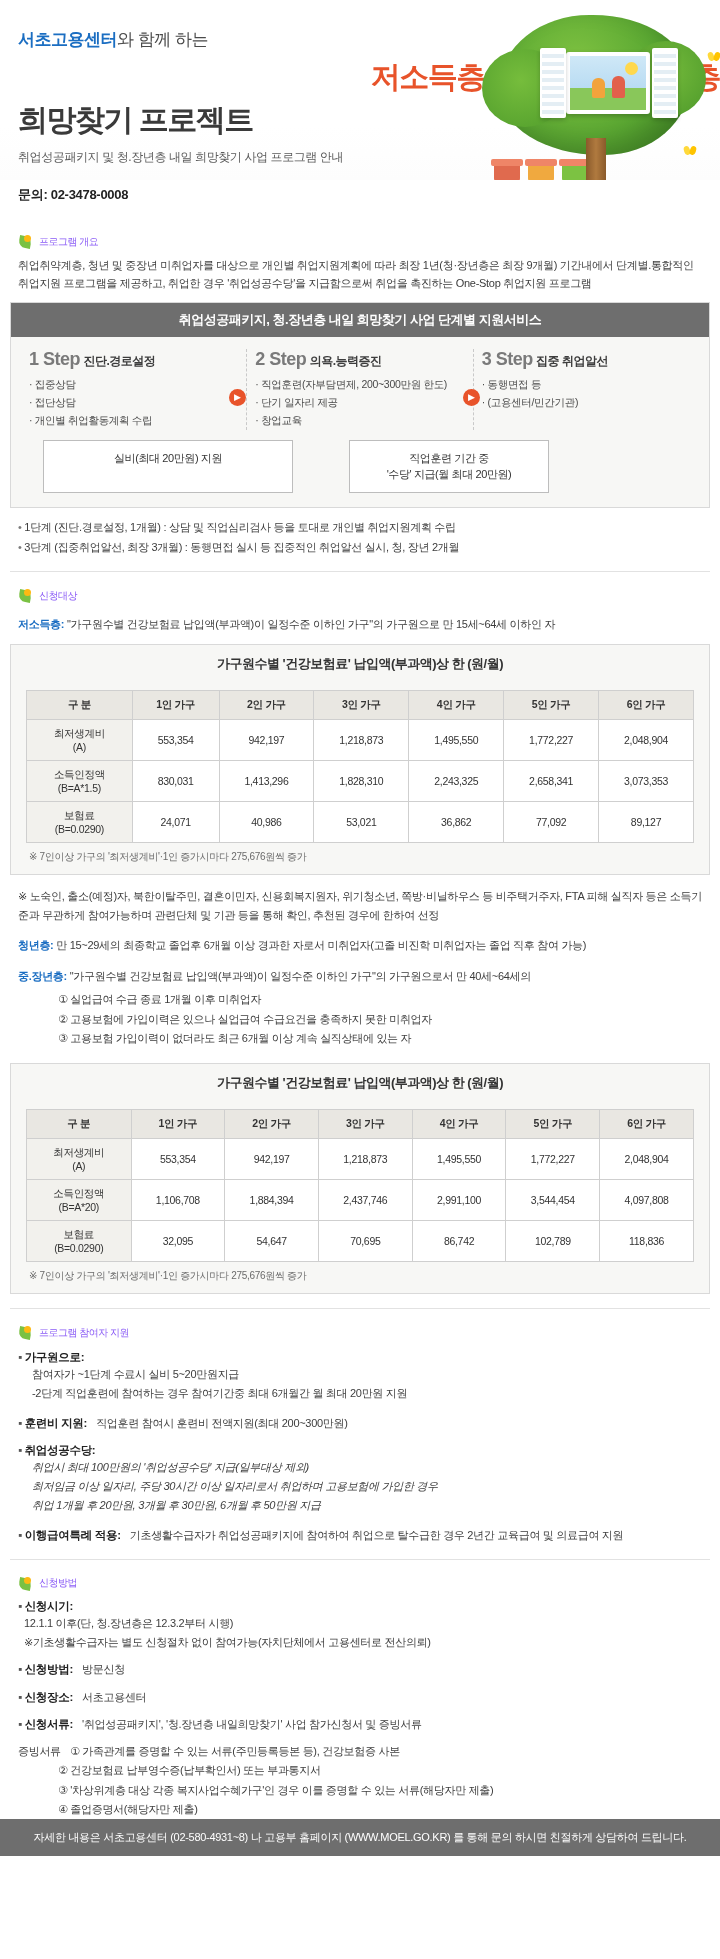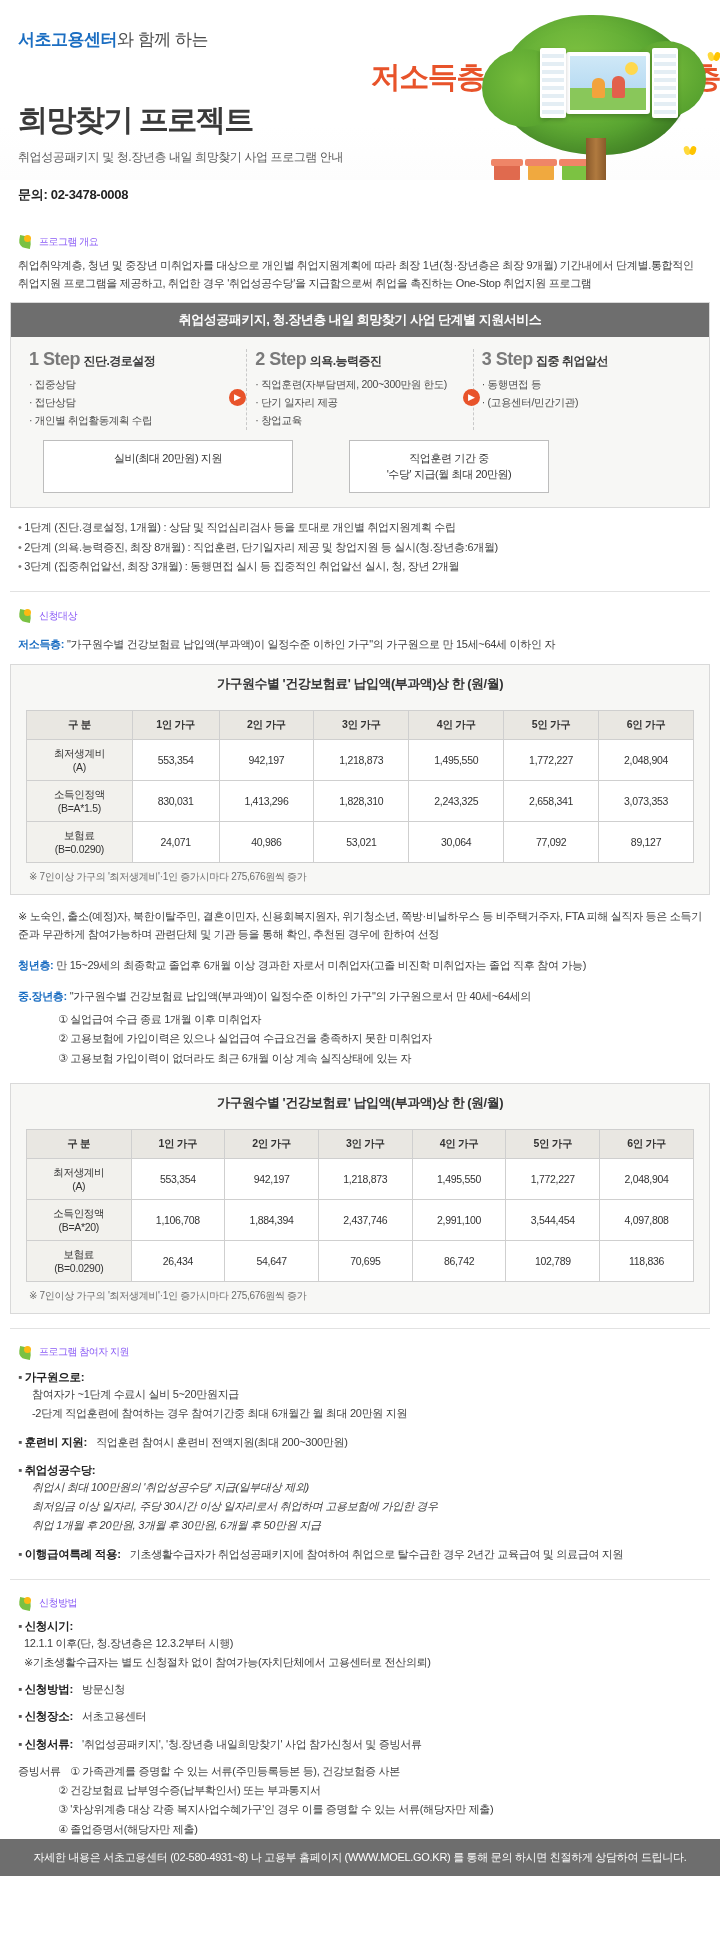--- a/index.html
+++ b/index.html
@@ -271,21 +271,20 @@
     </div>
     <div class="step-bottom">
       <div class="step-box b1">실비(최대 20만원) 지원</div>
       <div class="step-box b2" style="white-space:pre-line;">직업훈련 기간 중
 '수당' 지급(월 최대 20만원)</div>
     </div>
   </div>
 
   <div class="bullet-list">
     <div>1단계 (진단.경로설정, 1개월) : 상담 및 직업심리검사 등을 토대로 개인별 취업지원계획 수립</div>
-    <div>2단계 (의욕.능력증진, 최장 8개월) : 직업훈련, 단기일자리 제공 및 창업지원 등 실시(청.장년층:6개월)</div>
     <div>3단계 (집중취업알선, 최장 3개월) : 동행면접 실시 등 집중적인 취업알선 실시, 청, 장년 2개월</div>
   </div>
 
   <div class="hr-grad"></div>
 
   <div class="sec-head">
     <span class="leaf-ico"></span>
     <span class="sec-title">신청대상</span>
   </div>
 
@@ -328,21 +327,21 @@
           <td>2,243,325</td>
           <td>2,658,341</td>
           <td>3,073,353</td>
         </tr>
         <tr>
           <td class="rowhdr" style="white-space:pre-line;">보험료
 (B=0.0290)</td>
           <td>24,071</td>
           <td>40,986</td>
           <td>53,021</td>
-          <td>30,064</td>
+          <td>36,862</td>
           <td>77,092</td>
           <td>89,127</td>
         </tr>
       </tbody>
     </table>
     <div class="tbl-note">※ 7인이상 가구의 '최저생계비'·1인 증가시마다 275,676원씩 증가</div>
   </div>
 
   <div class="note-p">※ 노숙인, 출소(예정)자, 북한이탈주민, 결혼이민자, 신용회복지원자, 위기청소년, 쪽방·비닐하우스 등 비주택거주자, FTA 피해 실직자 등은 소득기준과 무관하게 참여가능하며 관련단체 및 기관 등을 통해 확인, 추천된 경우에 한하여 선정</div>
 
@@ -392,21 +391,21 @@
           <td>1,106,708</td>
           <td>1,884,394</td>
           <td>2,437,746</td>
           <td>2,991,100</td>
           <td>3,544,454</td>
           <td>4,097,808</td>
         </tr>
         <tr>
           <td class="rowhdr" style="white-space:pre-line;">보험료
 (B=0.0290)</td>
-          <td>26,434</td>
+          <td>32,095</td>
           <td>54,647</td>
           <td>70,695</td>
           <td>86,742</td>
           <td>102,789</td>
           <td>118,836</td>
         </tr>
       </tbody>
     </table>
     <div class="tbl-note">※ 7인이상 가구의 '최저생계비'·1인 증가시마다 275,676원씩 증가</div>
   </div>

